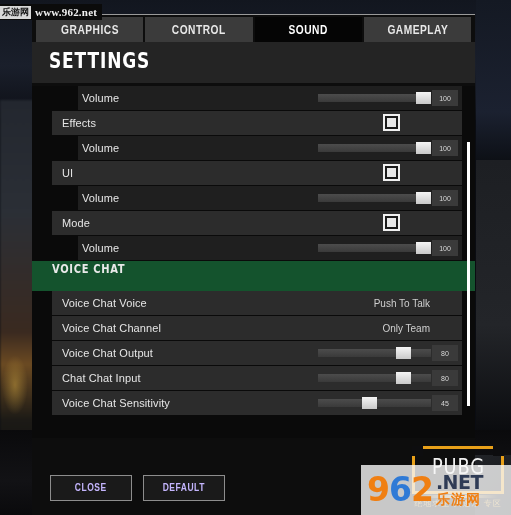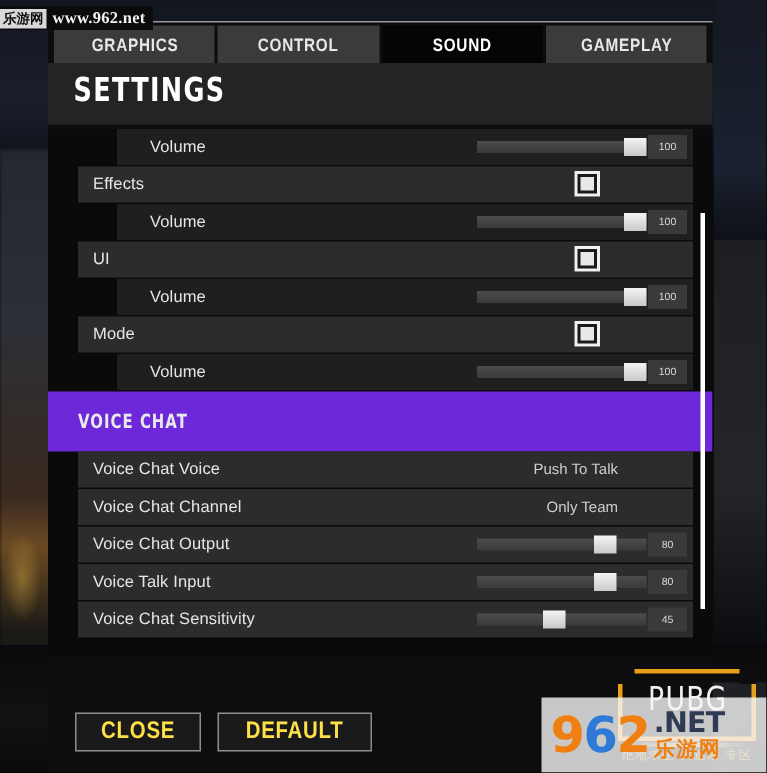--- a/index.html
+++ b/index.html
@@ -98,26 +98,26 @@
     position:absolute; top:0; bottom:0; right:13px;
     background:#2c2c2c;
   }
   .row.parent .panel-bg { left:20px; }
   .row.child  .panel-bg { left:46px; background:#1f1f1f; }
   .row .label {
     position:relative; z-index:2;
     color:#e6e6e6; font-size:11px; letter-spacing:.1px;
   }
   .row.parent .label { margin-left:30px; }
-  .row.child  .label { margin-left:68px; }
+  .row.child  .label { margin-left:50px; }
 
   
   .section-head {
-    position:relative; height:40px; display:flex; align-items:center;
-    background:#6d28d9;
+    position:relative; height:30px; display:flex; align-items:flex-start;
+    background:#14532d;
   }
   .section-head .label {
     margin-left:20px; color:#e9e9e9; font-size:13px; font-weight:bold;
     letter-spacing:.8px;
     font-family:"DejaVu Sans Condensed","Liberation Sans", sans-serif;
   }
   .section-head .label span { display:inline-block; transform:scaleX(.85); transform-origin:left center; }
 
   
   .checkbox {
@@ -140,21 +140,21 @@
     position:absolute; top:0; width:15px; height:12px;
     background:linear-gradient(180deg,#f4f4f4,#c9c9c9);
   }
   .val-box {
     position:absolute; z-index:3; right:17px; top:4px;
     width:26px; height:16px; background:#3a3a3a;
     color:#d9d9d9; font-size:7px;
     display:flex; align-items:center; justify-content:center;
   }
   .opt-value {
-    position:absolute; z-index:3; right:63px; top:0; bottom:0;
+    position:absolute; z-index:3; right:45px; top:0; bottom:0;
     display:flex; align-items:center;
     color:#cfcfcf; font-size:10px;text-align:center;
   }
 
   
   #scrollbar-track {
     position:absolute; right:5px; top:0; width:3px; bottom:0;
     background:transparent; z-index:6;
   }
   #scrollbar-thumb {
@@ -162,22 +162,22 @@
     background:#ffffff; z-index:7; cursor:pointer;
   }
 
   
   #footer {
     position:absolute; left:0; right:0; top:444px; height:57px;
     background:#0d0d0d; display:flex; align-items:center; padding-left:18px; gap:11px;
   }
   .btn {
     height:26px; min-width:82px; padding:0 12px;
-    background:#1a1a1a; border:1px solid #8d8d8d; color:#fde047;
-    font-size:16px; font-weight:bold; letter-spacing:.6px;
+    background:#1a1a1a; border:1px solid #8d8d8d; color:#c4b5fd;
+    font-size:10px; font-weight:bold; letter-spacing:.6px;
     display:flex; align-items:center; justify-content:center; cursor:pointer;
   }
   .btn span { display:inline-block; transform:scaleX(.85); }
 
   
   #pubg-logo {
     position:absolute; left:404px; top:440px; width:107px; height:75px; z-index:30;
   }
   #pubg-logo .frame {
     position:absolute; left:8px; top:6px; width:92px; height:48px;
@@ -339,21 +339,21 @@
           <div class="panel-bg"></div>
           <div class="label">Voice Chat Output</div>
           <div class="slider-wrap">
             <div class="slider-track"></div>
             <div class="slider-handle" style="left: 78.4px;"></div>
           </div>
           <div class="val-box">80</div>
         </div>
         <div class="row parent">
           <div class="panel-bg"></div>
-          <div class="label">Voice Talk Input</div>
+          <div class="label">Chat Chat Input</div>
           <div class="slider-wrap">
             <div class="slider-track"></div>
             <div class="slider-handle" style="left: 78.4px;"></div>
           </div>
           <div class="val-box">80</div>
         </div>
         <div class="row parent">
           <div class="panel-bg"></div>
           <div class="label">Voice Chat Sensitivity</div>
           <div class="slider-wrap">

